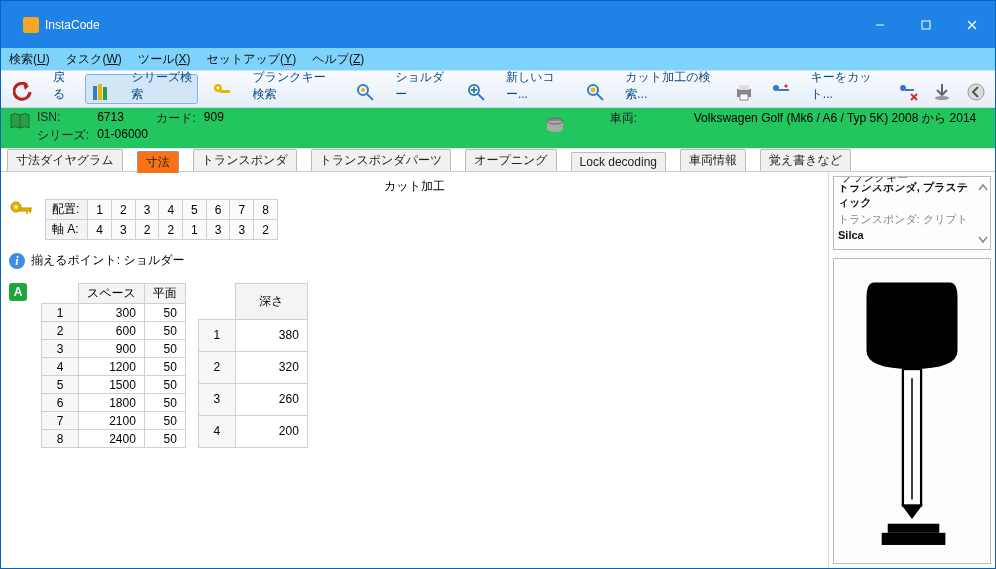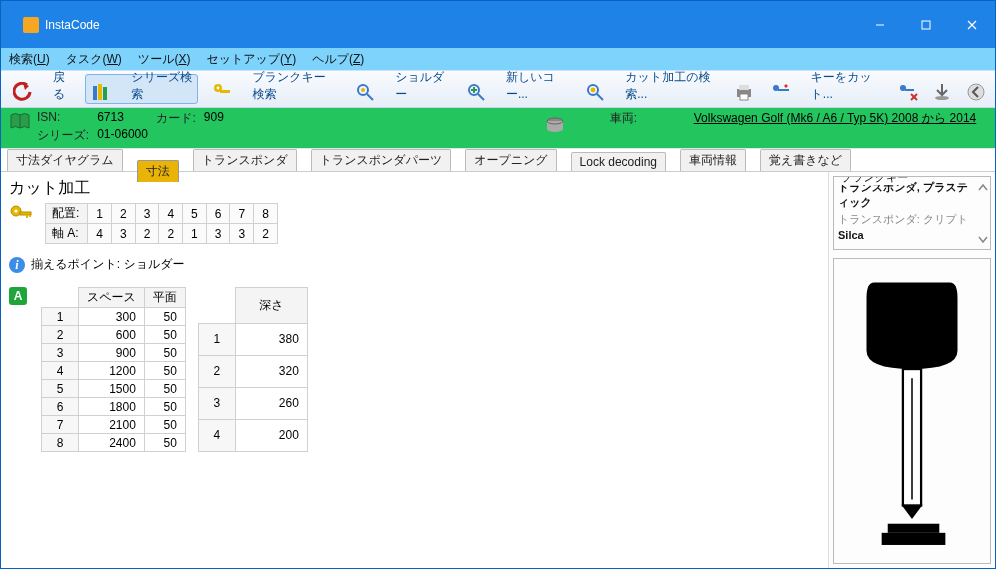--- a/index.html
+++ b/index.html
@@ -26,32 +26,32 @@
 
   
   .infobar { height: 36px; background: #22c55e; border-bottom: 1px solid #dfe6ee; display: flex; align-items: flex-start; padding: 2px 8px; font-size: 12px; }
   .infobar .book-icon { width: 22px; height: 22px; display: flex; align-items: center; justify-content: center; margin-right: 6px; }
   .info-left { display: grid; grid-template-columns: auto auto auto auto; column-gap: 8px; row-gap: 0; margin-right: 40px; }
   .info-left .k { color: #222; }
   .info-left .v { font-weight: 400; color: #000; }
   .info-right { display: grid; grid-template-columns: auto auto auto; column-gap: 6px; row-gap: 0; margin-left: 280px; gap: 44px; }
   .info-right .disc-icon { grid-row: span 2; display: flex; align-items: center; justify-content: center; width: 22px; height: 30px; }
   .info-right .k { color: #222; }
-  .info-right .v { color: #000; text-decoration: underline; }
+  .info-right .v { color: #000; }
   .info-right .v.bold { font-weight: 700; }
 
   
   .tabs { height: 22px; display: flex; align-items: flex-end; padding-left: 6px; gap: 14px; border-bottom: 1px solid #ccc; background: #fff; }
   .tab { padding: 2px 8px; font-size: 12px; border: 1px solid #bbb; border-bottom: none; background: #f1f1f1; border-radius: 2px 2px 0 0; cursor: pointer; color: #222; }
-  .tab.active { background: #eab308; font-weight: 400; border-color: #999; position: relative; top: 11px; }
+  .tab.active { background: #f97316; font-weight: 400; border-color: #999; position: relative; top: 2px; }
 
   
   .body { flex: 1; display: flex; overflow: hidden; }
   .main { flex: 1; padding: 6px 8px; overflow: auto; }
-  .section-title { font-size: 16px; color: #000; margin-bottom: 4px; }
+  .section-title { font-size: 12px; color: #000; margin-bottom: 4px; text-align: center; }
   .key-icon { width: 24px; height: 24px; display: inline-flex; align-items: center; justify-content: center; margin-right: 6px; vertical-align: middle; }
 
   .pos-table { border-collapse: collapse; }
   .pos-table td, .pos-table th { border: 1px solid #d0d0d0; padding: 1px 8px; font-size: 12px; text-align: center; background: #fbfbfb; height: 16px; }
   .pos-table th { background: #f4f4f4; font-weight: 400; text-align: left; padding-left: 6px; }
 
   .info-icon { width: 16px; height: 16px; display: inline-block; border-radius: 50%; background: #3b8de6; color: #fff; text-align: center; line-height: 16px; font-weight: 700; font-family: Georgia, serif; font-style: italic; margin-right: 6px; }
   .a-badge { width: 18px; height: 18px; display: inline-flex; align-items: center; justify-content: center; background: #1fa63a; color: #fff; border-radius: 3px; font-weight: 700; margin-right: 6px; }
 
   .tables-row { display: flex; gap: 12px; margin-top: 6px; }

